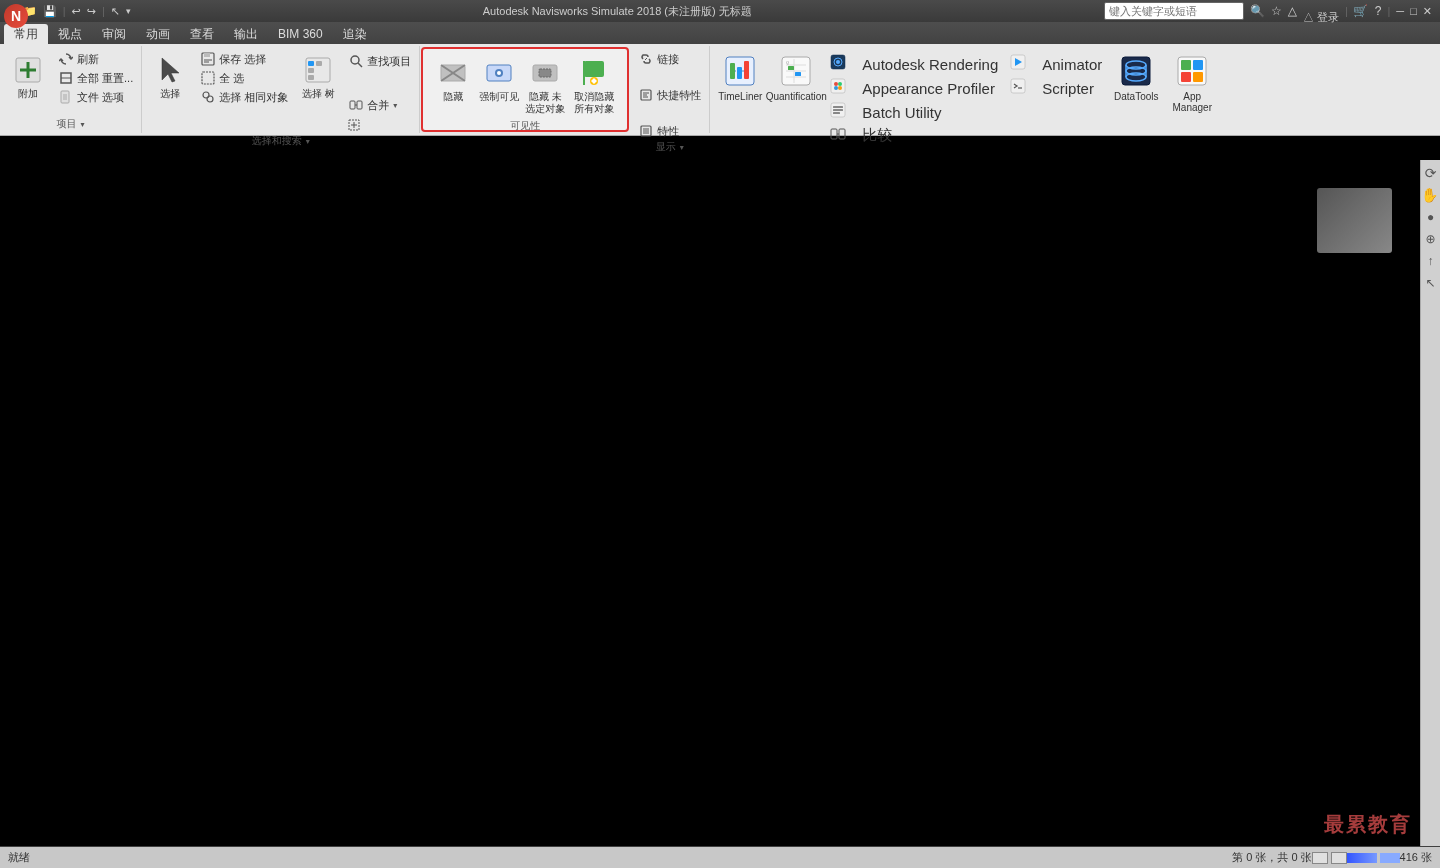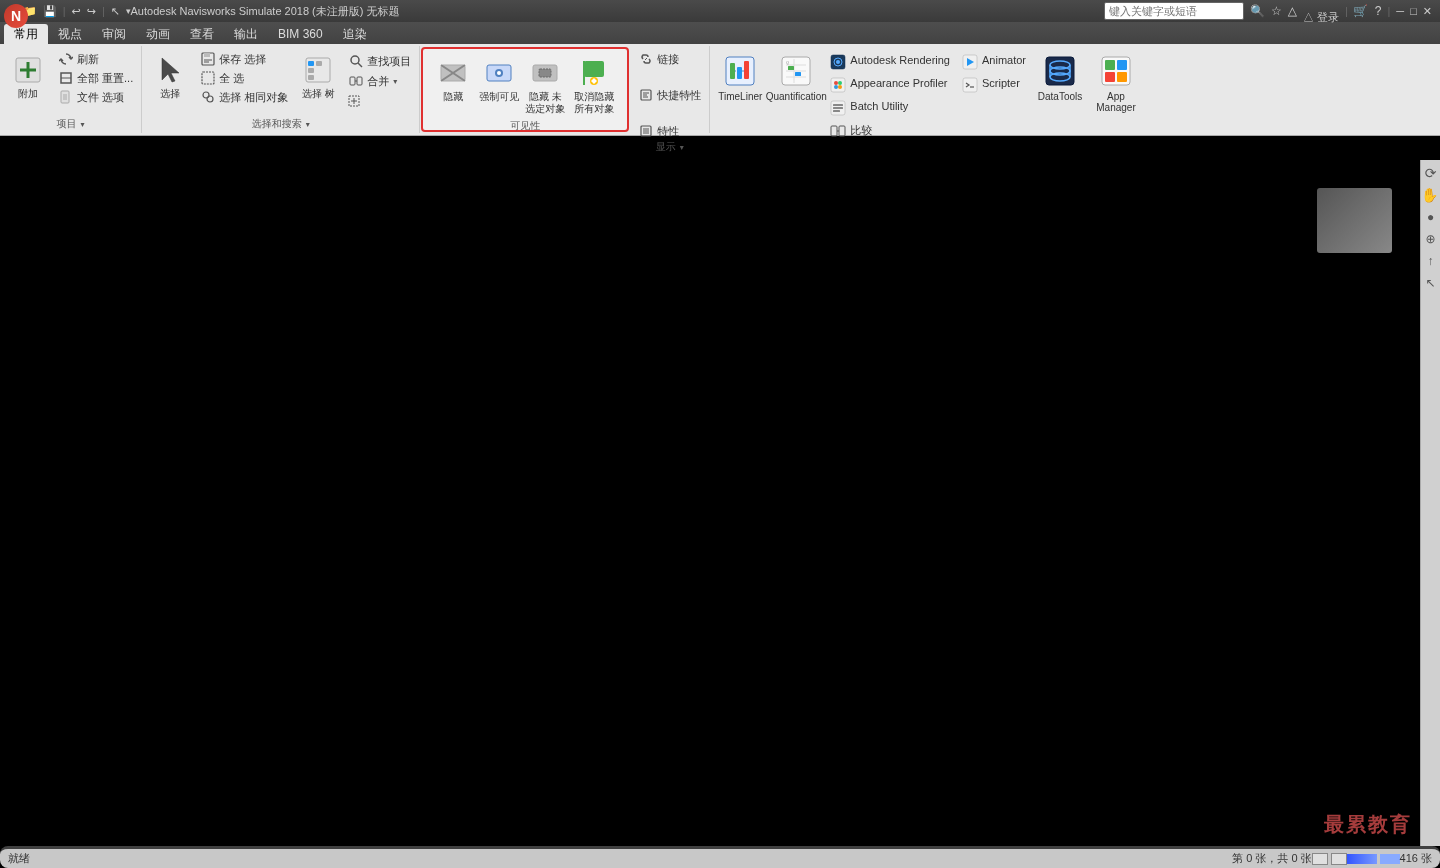--- a/index.html
+++ b/index.html
@@ -9,21 +9,21 @@
     #titlebar {
       height: 22px;
       background: linear-gradient(to bottom, #4a4a4a, #3a3a3a);
       display: flex;
       align-items: center;
       justify-content: space-between;
       padding: 0 8px;
       color: #ccc;
       font-size: 11px;
     }
-    #titlebar .title-center { flex: 1; }
+    #titlebar .title-center { flex: 1; text-align: center; }
 
     
     #ribbon-tabs {
       height: 22px;
       background: linear-gradient(to bottom, #4e4e4e, #424242);
       display: flex;
       align-items: flex-end;
       padding-left: 4px;
     }
     .ribbon-tab {
@@ -31,21 +31,21 @@
       padding: 0 10px;
       display: flex;
       align-items: center;
       color: #ddd;
       font-size: 12px;
       cursor: pointer;
       border-radius: 3px 3px 0 0;
     }
     .ribbon-tab.active {
       background: #e8e8e8;
-      color: #000000;
+      color: #404040;
     }
 
     
     #ribbon {
       height: 92px;
       background: #e8e8e8;
       display: flex;
       align-items: stretch;
       border-bottom: 1px solid #aaa;
       padding: 2px 0;
@@ -135,22 +135,21 @@
       left: 0;
       right: 0;
       height: 22px;
       background: #c8c8c8;
       display: flex;
       align-items: center;
       padding: 0 8px;
       justify-content: space-between;
       font-size: 11px;
       color: #333;
-      border-top: 3px solid #404040;
-      border-radius: 8px;
+      border-top: 1px solid #404040;
     }
 
     
     #viewport {
       background: #000;
       position: absolute;
       top: 160px;
       left: 0;
       right: 20px;
       bottom: 22px;
@@ -213,26 +212,26 @@
       min-height: 60px;
       padding: 3px 2px 2px;
       cursor: pointer;
       border-radius: 3px;
       text-align: center;
       color: #333;
       gap: 2px;
     }
     .tools-right-item {
       display: flex;
-      align-items: flex-start;
-      gap: 4px;
+      align-items: flex-end;
+      gap: 16px;
       padding: 2px 4px;
       cursor: pointer;
       border-radius: 2px;
-      font-size: 11px;
+      font-size: 15px;
       color: #333;
       white-space: nowrap;
     }
 
     
     .rb-large-datatool {
       display: flex;
       flex-direction: column;
       align-items: center;
       width: 52px;
@@ -415,21 +414,21 @@
         <div class="rb-small">
           <div class="icon-sm">
             <svg width="14" height="14" viewBox="0 0 14 14">
               <circle cx="6" cy="6" r="4" fill="none" stroke="#555" stroke-width="1.5"></circle>
               <line x1="9" y1="9" x2="13" y2="13" stroke="#555" stroke-width="1.5"></line>
             </svg>
           </div>
           <span>查找项目</span>
         </div>
 
-        <div style="display:flex;align-items:center;">
+        <div style="display:flex;align-items:center;margin-top:24px;">
           <div class="rb-small">
             <div class="icon-sm">
               <svg width="14" height="14" viewBox="0 0 14 14">
                 <rect x="1" y="3" width="5" height="8" rx="1" fill="none" stroke="#555" stroke-width="1"></rect>
                 <rect x="8" y="3" width="5" height="8" rx="1" fill="none" stroke="#555" stroke-width="1"></rect>
                 <line x1="6" y1="7" x2="8" y2="7" stroke="#555" stroke-width="1"></line>
               </svg>
             </div>
             <span>合并</span>
           </div>

